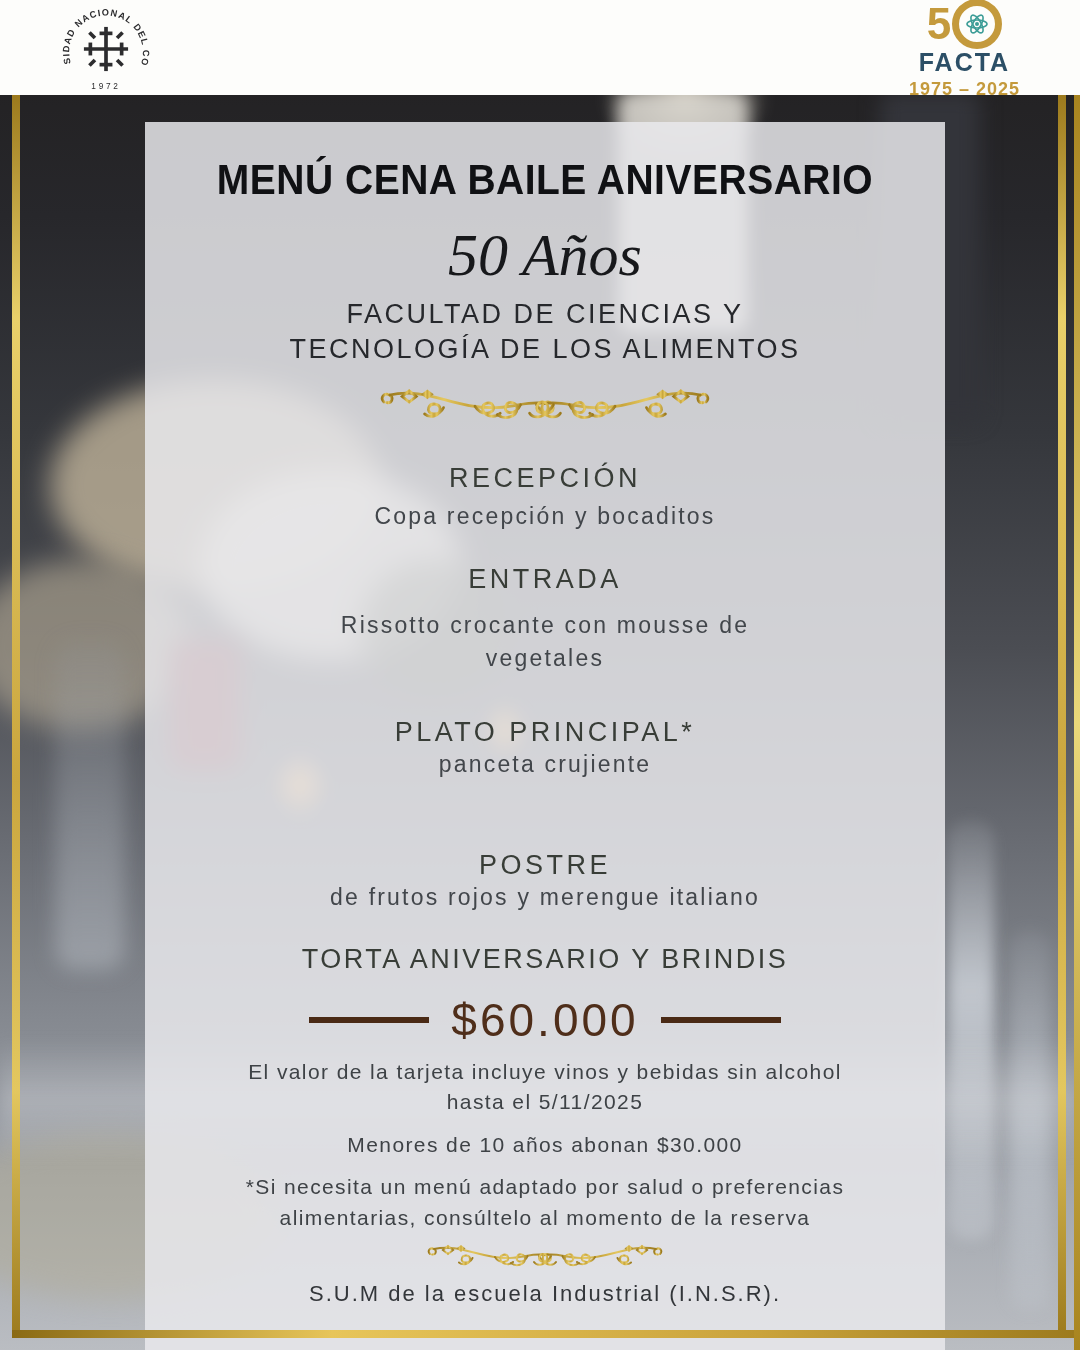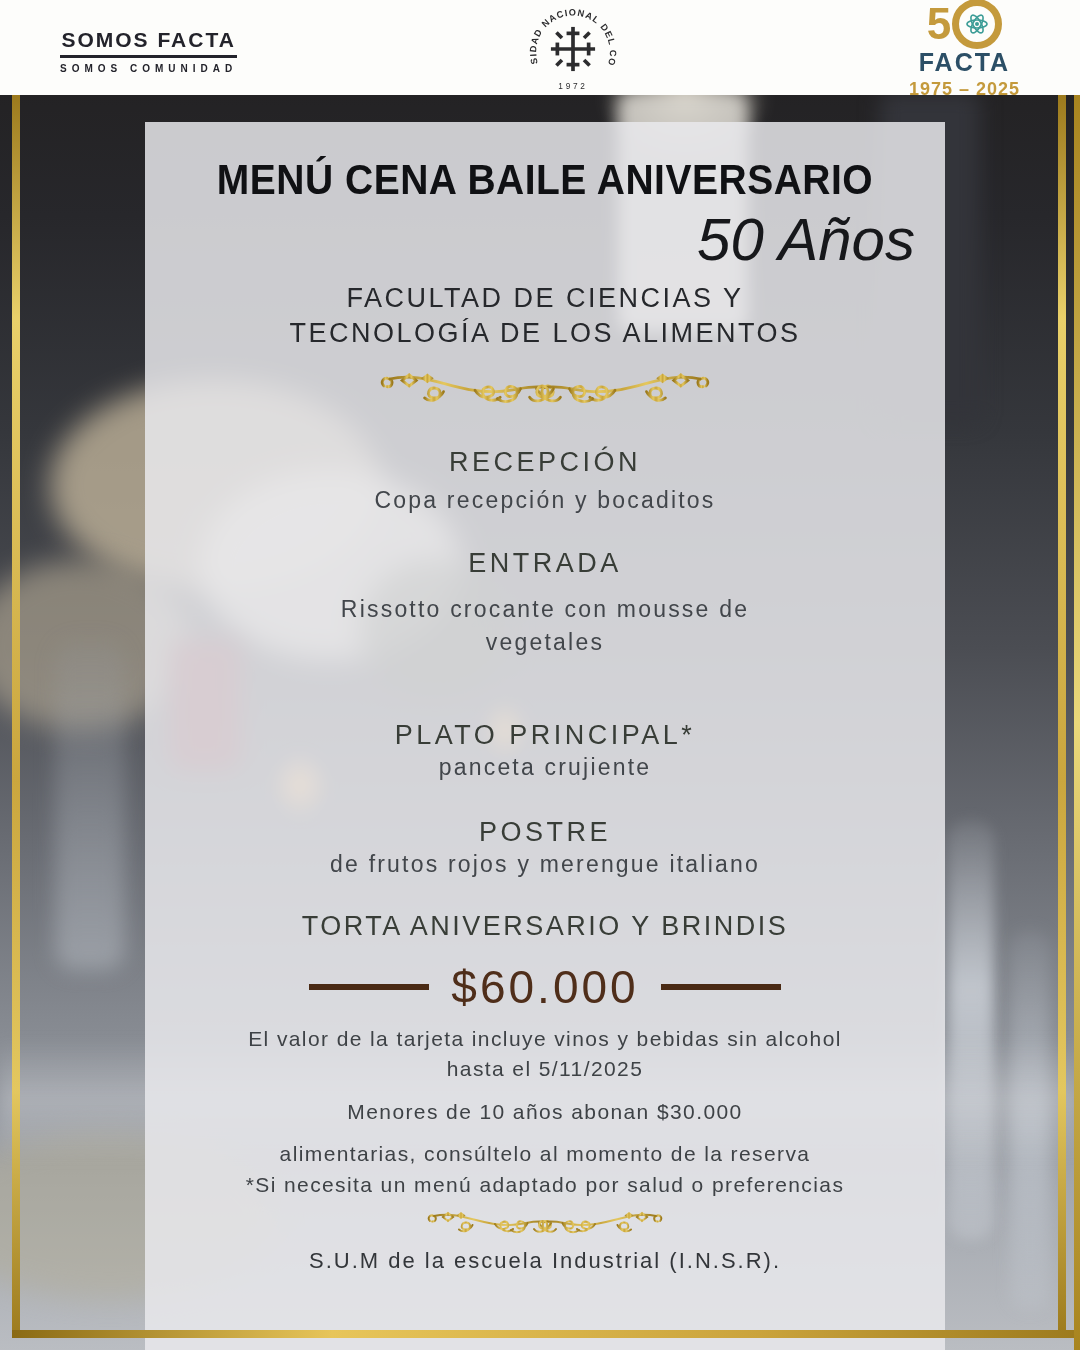--- a/index.html
+++ b/index.html
@@ -26,28 +26,28 @@
   .plate-bl{left:-60px;top:1130px;width:340px;height:170px;background:#b3ac92;border-radius:50%;opacity:.45;}
   .table-sheen{left:0;top:1040px;width:1080px;height:120px;background:linear-gradient(180deg,rgba(220,222,226,0),rgba(220,222,226,.35),rgba(220,222,226,0));filter:blur(8px);}
 
   
   .panel{
     position:absolute;left:145px;top:122px;width:800px;bottom:0;
     background:rgba(233,233,236,0.85);
     text-align:center;box-sizing:border-box;padding:20px 30px 0 30px;
   }
   .title{font-size:39px;font-weight:800;letter-spacing:.5px;color:#101114;margin-top:16px;transform:scaleY(1.08);}
-  .script{font-family:Liberation Sans, sans-serif;font-style:italic;font-size:60px;color:#17181b;margin-top:6px;line-height:1.05;text-align:right;}
+  .script{font-family:Liberation Serif, serif;font-style:italic;font-size:60px;color:#17181b;margin-top:22px;line-height:1.05;}
   .faculty{font-size:27px;letter-spacing:2.5px;color:#26282c;line-height:1.3;margin-top:10px;}
   .orn{margin:14px auto 0 auto;display:block;}
   .h-sec{font-size:27px;font-weight:400;letter-spacing:3.5px;color:#383d37;}
   .h1{margin-top:40px;}
   .h2{margin-top:30px;}
-  .h3{margin-top:61px;}
-  .h4{margin-top:32px;}
+  .h3{margin-top:42px;}
+  .h4{margin-top:68px;}
   .h5{margin-top:30px;letter-spacing:2.5px;}
   .body-line{font-size:23px;letter-spacing:2.2px;color:#42464b;line-height:1.45;}
   .m6{margin-top:6px;} .m14{margin-top:14px;}
   .price-row{display:flex;align-items:center;justify-content:center;gap:22px;margin-top:18px;}
   .price-line{width:120px;height:6px;background:#4a2a15;}
   .price{font-size:46px;letter-spacing:3px;color:#4f2e1a;}
   .note{font-size:21px;letter-spacing:1.4px;color:#3e4246;line-height:1.45;}
   .n1{margin-top:10px;} .n2{margin-top:12px;} .n3{margin-top:12px;}
   .venue{font-size:22px;letter-spacing:2px;color:#33363a;line-height:1.5;margin-top:8px;}
 
@@ -147,22 +147,22 @@
     </div>
 
     <div class="note n1">
       <div>El valor de la tarjeta incluye vinos y bebidas sin alcohol</div>
       <div>hasta el 5/11/2025</div>
     </div>
     <div class="note n2">
       <div>Menores de 10 años abonan $30.000</div>
     </div>
     <div class="note n3">
+      <div>*Si necesita un menú adaptado por salud o preferencias</div>
       <div>alimentarias, consúltelo al momento de la reserva</div>
-      <div>*Si necesita un menú adaptado por salud o preferencias</div>
     </div>
 
     <svg class="orn" width="300" height="30" viewBox="0 0 480 60" style="margin-top:6px;">
       <defs>
         <linearGradient id="g2" x1="0" y1="0" x2="1" y2="0">
           <stop offset="0" stop-color="#9c7a1d"></stop>
             <stop offset=".35" stop-color="#e4c75f"></stop>
           <stop offset=".5" stop-color="#c9a63c"></stop>
             <stop offset=".65" stop-color="#e4c75f"></stop>
           <stop offset="1" stop-color="#9c7a1d"></stop>
@@ -186,24 +186,20 @@
 
     </div>
   </div>
 
   <div class="frame-v frame-left"></div>
   <div class="frame-v frame-right"></div>
   <div class="frame-bottom"></div>
   <div class="frame-edge"></div>
 
   <header class="topbar">
-    <div class="brand-left">
-      <div class="brand-title">SOMOS FACTA</div>
-      <div class="brand-sub">SOMOS COMUNIDAD</div>
-    </div>
 
     <svg class="seal" viewBox="0 0 100 100">
       <defs>
         <path id="sealArc" d="M 12 66 A 40 40 0 1 1 88 66" fill="none"></path>
       </defs>
       <text font-size="10" font-weight="bold" letter-spacing="1.2" fill="#2c2c2e" font-family="Liberation Sans, sans-serif">
         <textPath href="#sealArc" startOffset="50%" text-anchor="middle">UNIVERSIDAD NACIONAL DEL COMAHUE</textPath>
       </text>
       <g stroke="#2c2c2e" stroke-width="4" fill="none">
         <path d="M50 26 V74"></path>

